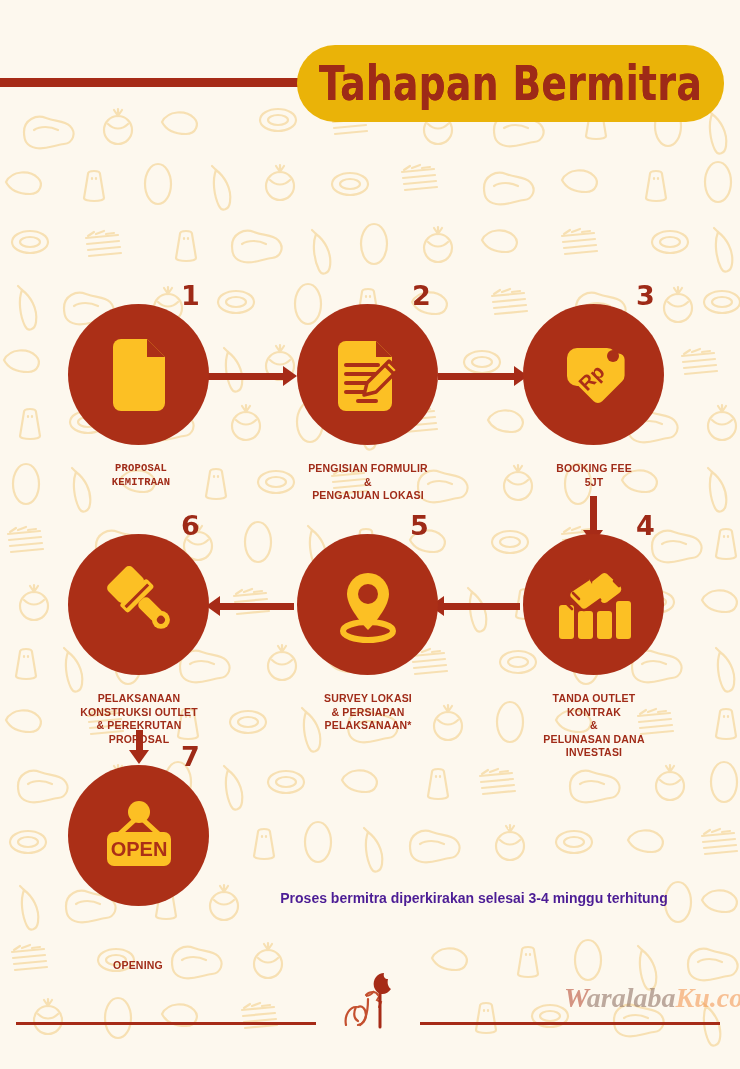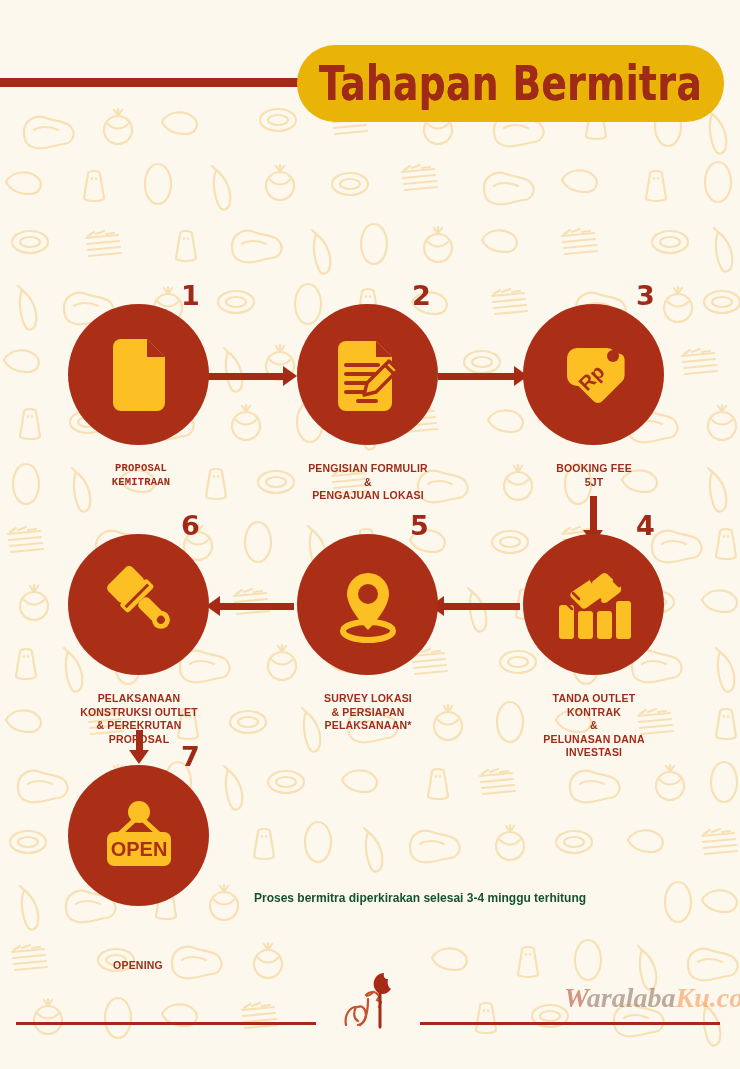--- a/index.html
+++ b/index.html
@@ -56,22 +56,23 @@
     font-family:"Liberation Sans", sans-serif;
   }
 
   
   .conn{position:absolute;background:#a62b17;}
   .arrowhead{position:absolute;width:0;height:0;}
 
   
   .note{
     position:absolute;left:254px;top:888px;width:440px;
-    color:#14532d;font-size:12px;line-height:21px;font-weight:bold;
+    color:#4c1d95;font-size:14px;line-height:21px;font-weight:bold;
     font-family:"Liberation Sans", sans-serif;
+    text-align:center;
   }
 
   
   .foot-line{position:absolute;height:3px;background:#a62b17;top:1022px;}
   .foot-line.l{left:16px;width:300px;}
   .foot-line.r{left:420px;width:300px;}
   .rooster{position:absolute;left:330px;top:965px;width:80px;height:70px;}
   .logo{
     position:absolute;left:564px;top:982px;
     font-style:italic;font-weight:bold;font-size:28px;

